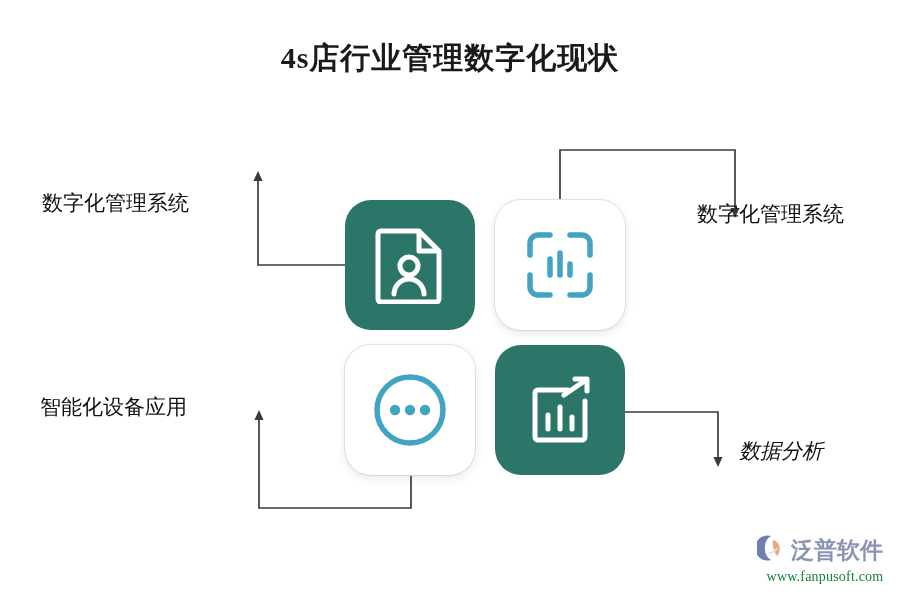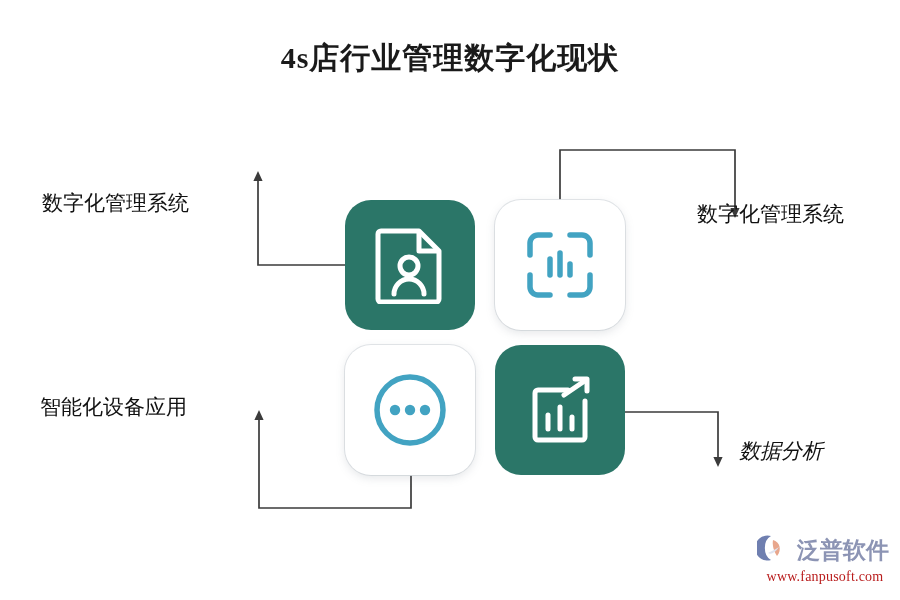--- a/index.html
+++ b/index.html
@@ -87,34 +87,34 @@
     position: absolute;
     left: 757px;
     top: 534px;
     width: 136px;
     height: 52px;
     z-index: 5;
   }
   .wm-row {
     display: flex;
     align-items: center;
-    gap: 10px;
+    gap: 4px;
   }
   .wm-text {
     font-size: 23px;
     font-weight: bold;
     color: #8c94b4;
     letter-spacing: 0px;
     line-height: 1;
     font-family: "Liberation Sans", "DejaVu Sans", sans-serif;
   }
   .wm-url {
     margin-top: 3px;
     font-size: 14px;
-    color: #b91c1c;
+    color: #15803d;
     letter-spacing: 0.2px;
     font-family: "Liberation Serif", "DejaVu Serif", serif;
     text-align: center;
   }
 </style>
 </head>
 <body>
 
 <div class="stage">
 

